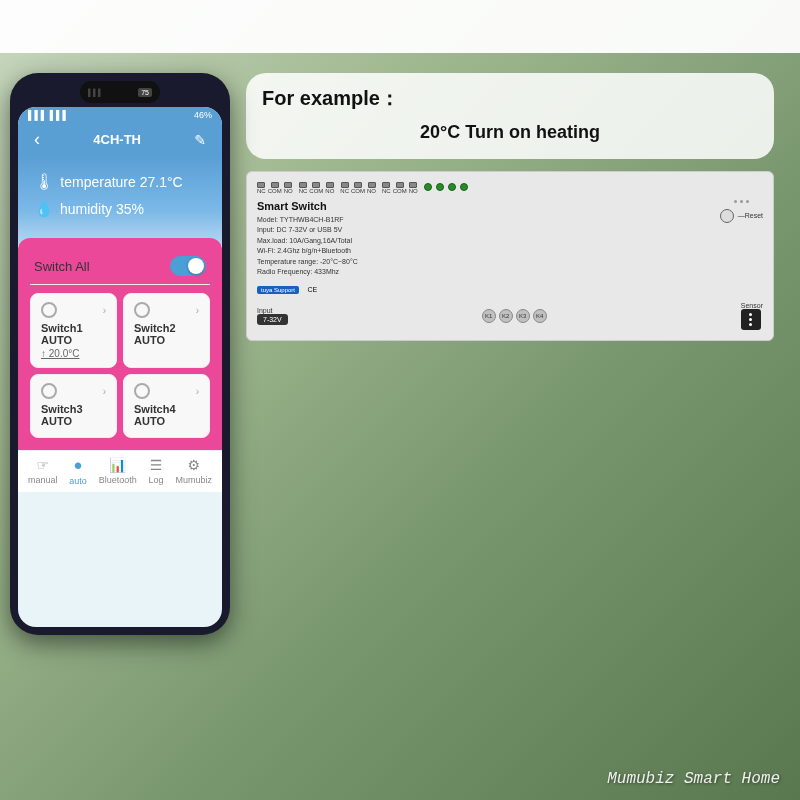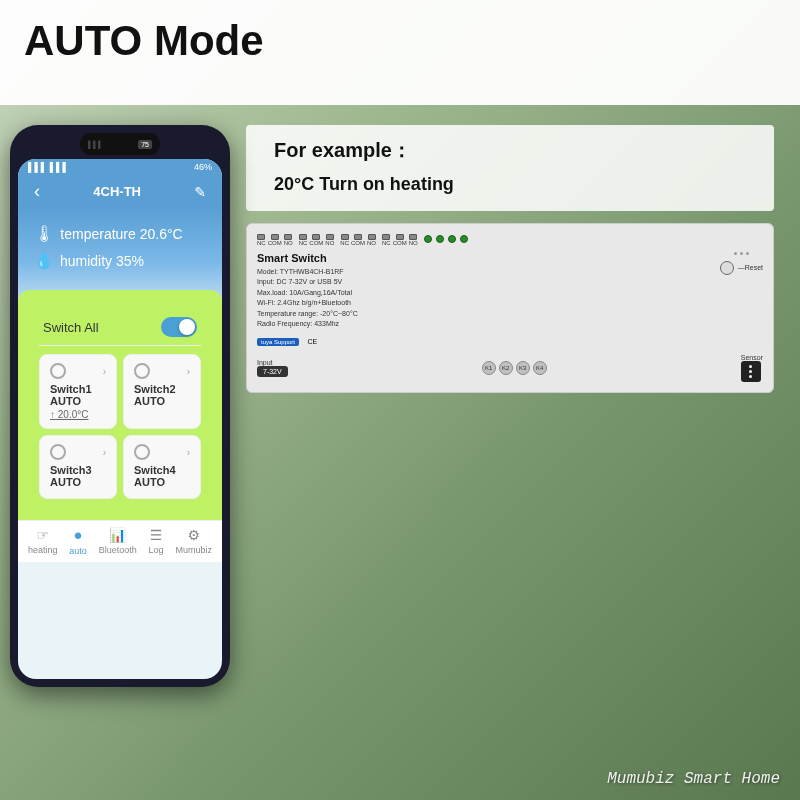--- a/index.html
+++ b/index.html
@@ -127,24 +127,24 @@
       margin-bottom: 8px;
     }
 
     .sensor-icon {
       margin-right: 6px;
       font-size: 16px;
     }
 
     
     .phone-card-area {
-      background: #bef264;
+      background: #ec4899;
       border-radius: 12px 12px 0 0;
       margin-top: -8px;
-      padding: 21px;
+      padding: 12px;
     }
 
     .switch-all-row {
       display: flex;
       justify-content: space-between;
       align-items: center;
       padding: 6px 4px 8px 4px;
       border-bottom: 1px solid #eee;
       margin-bottom: 8px;
     }
@@ -249,36 +249,37 @@
     .right-content {
       flex: 1;
       padding: 10px 16px;
       display: flex;
       flex-direction: column;
       gap: 12px;
     }
 
     .example-text {
       background: rgba(255,255,255,0.85);
-      border-radius: 4px;
-      padding: 12px 28px;
+      border-radius: 20px;
+      padding: 12px 16px;
     }
 
     .example-title {
       font-size: 20px;
       font-weight: 700;
       color: #111;
       margin-bottom: 6px;
     }
 
     .example-line {
       font-size: 18px;
       font-weight: 700;
       color: #111;
       line-height: 1.6;
+      text-align: center;
     }
 
     
     .smart-switch-device {
       background: #e8e8e8;
       border-radius: 6px;
       padding: 10px;
       border: 1px solid #ccc;
       position: relative;
       width: 100%;
@@ -429,21 +430,20 @@
       border: 1px solid #555;
       border-radius: 1px;
     }
   </style>
 </head>
 <body>
 
 <div class="bg-overlay"></div>
 
 <div class="top-section">
-  <div class="auto-mode-title">AUTO Mode</div>
   <div class="auto-mode-desc">
     <br>
   </div>
 </div>
 
 <div class="main-row">
 
   <div class="phone-container">
     <div class="phone">
 
@@ -461,21 +461,21 @@
 
         <div class="phone-nav-bar">
           <span style="font-size:18px;cursor:pointer;">‹</span>
           <span class="phone-nav-title">4CH-TH</span>
           <span style="font-size:14px;cursor:pointer;">✎</span>
         </div>
 
         <div class="phone-sensor-area">
           <div class="sensor-row">
             <span class="sensor-icon">🌡</span>
-            <span>temperature 20.6°C</span>
+            <span>temperature 27.1°C</span>
           </div>
           <div class="sensor-row">
             <span class="sensor-icon">💧</span>
             <span>humidity 35%</span>
           </div>
         </div>
 
         <div class="phone-card-area">
 
           <div class="switch-all-row">
@@ -514,21 +514,21 @@
                 <span class="switch-card-arrow">›</span>
               </div>
               <div class="switch-card-name">Switch4 AUTO</div>
             </div>
           </div>
         </div>
 
         <div class="phone-bottom-nav">
           <div class="nav-item">
             <span class="nav-icon">☞</span>
-            <span>heating</span>
+            <span>manual</span>
           </div>
           <div class="nav-item active">
             <span class="nav-icon">⏺</span>
             <span>auto</span>
           </div>
           <div class="nav-item">
             <span class="nav-icon">📊</span>
             <span>Bluetooth</span>
           </div>
           <div class="nav-item">

